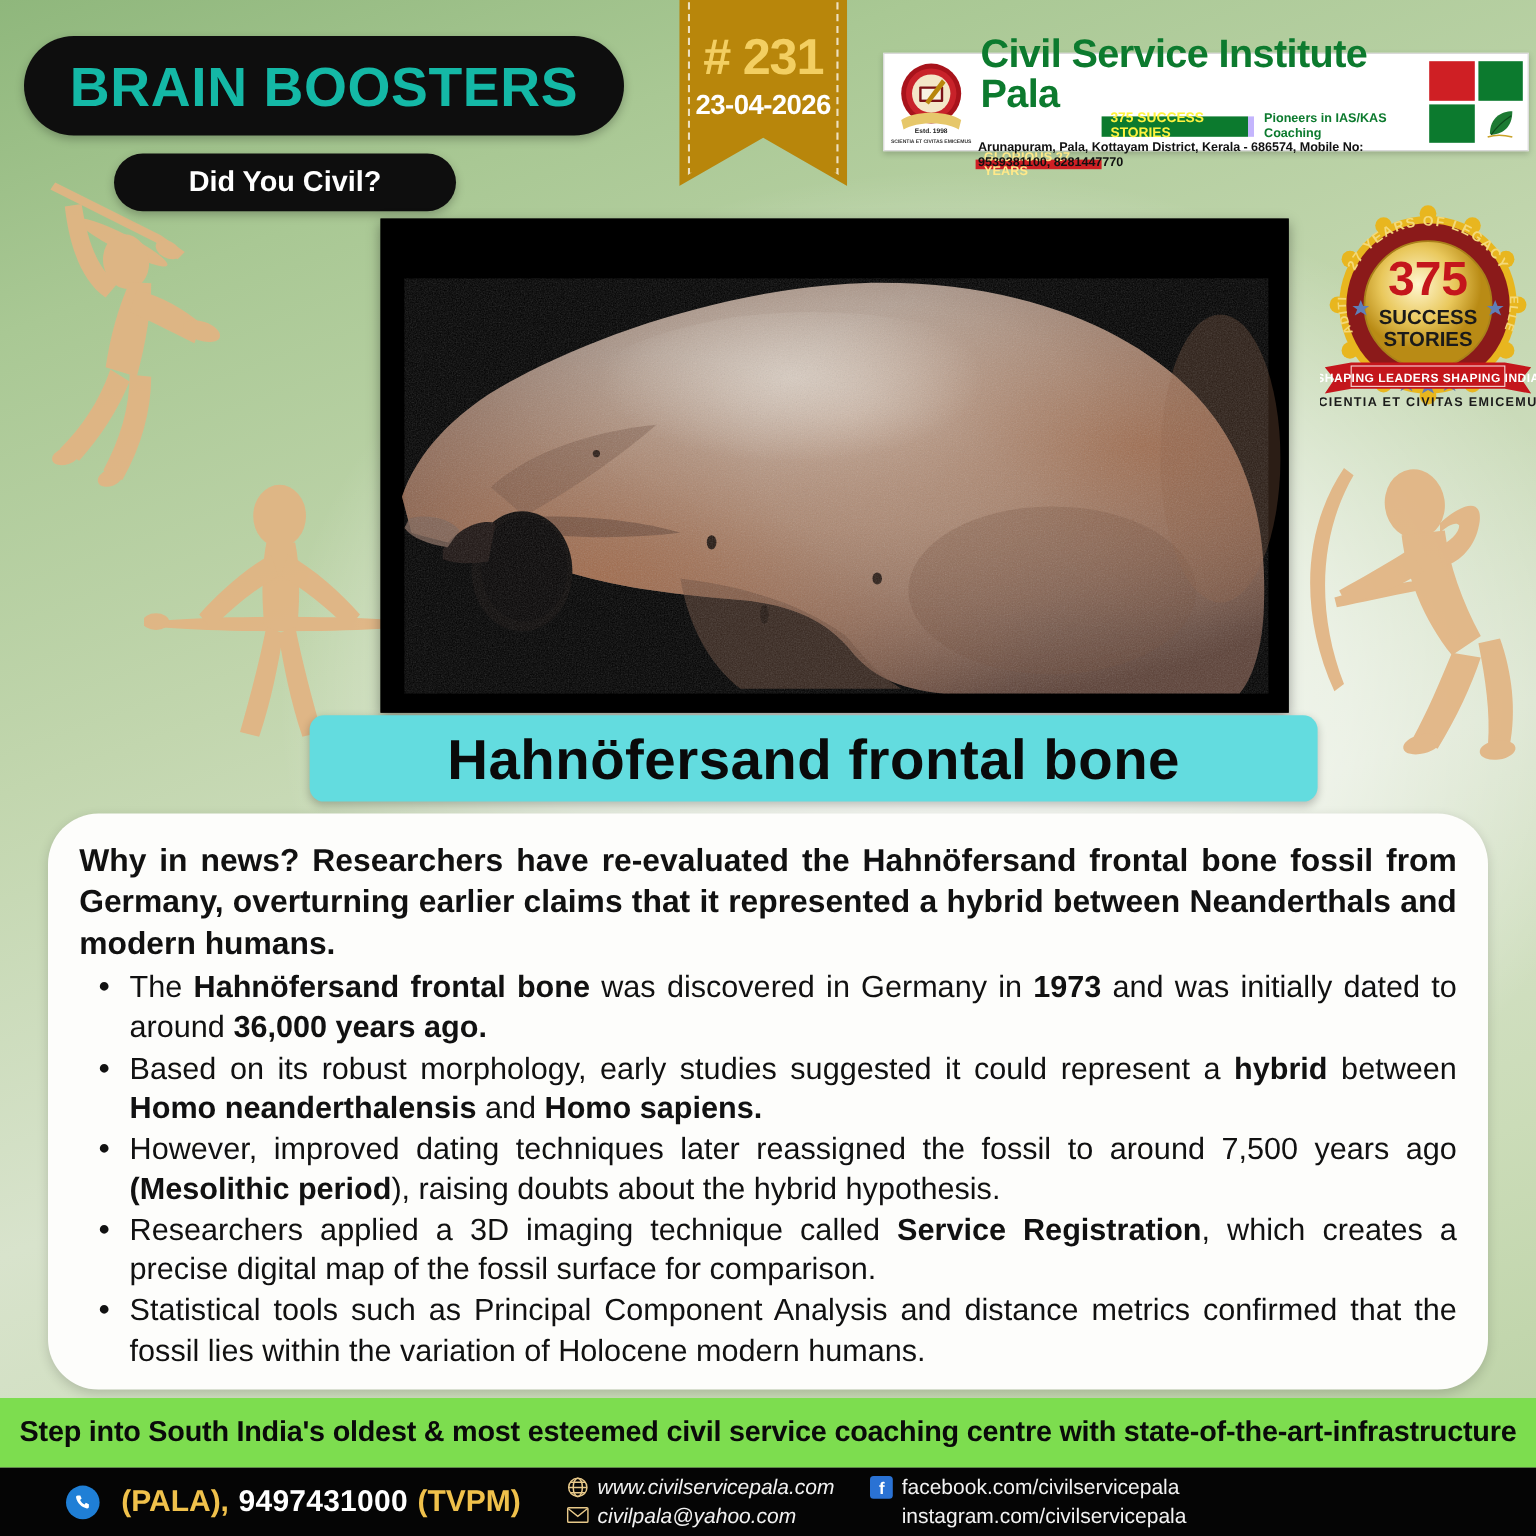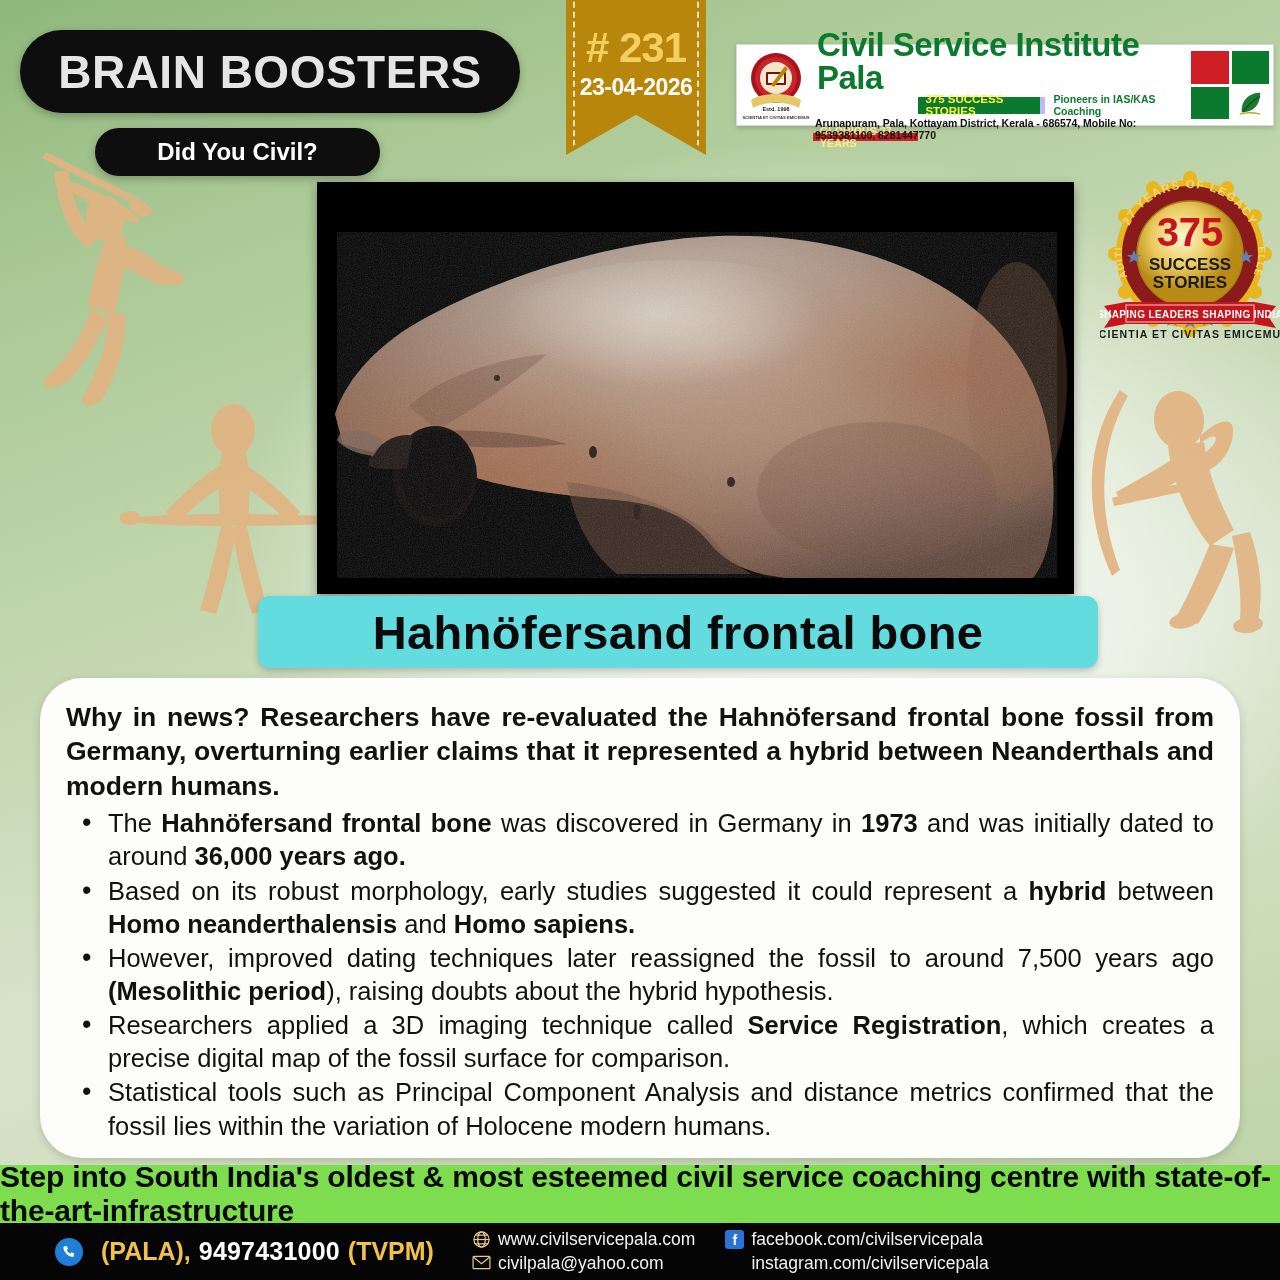--- a/index.html
+++ b/index.html
@@ -23,21 +23,21 @@
   #fig-archer-r{left:1082px;top:380px;width:190px;height:270px;}
 
   
   .brain-pill{
     position:absolute;left:20px;top:30px;width:500px;height:83px;
     background:#0e0e0e;border-radius:42px;
     display:flex;align-items:center;justify-content:center;
     box-shadow:0 3px 8px rgba(0,0,0,.25);
   }
   .brain-pill span{
-    color:#e5e5e5;font-size:46px;font-weight:bold;letter-spacing:.5px;
+    color:#14b8a6;font-size:46px;font-weight:bold;letter-spacing:.5px;
     font-family:"Liberation Sans", sans-serif;
   }
   .dyk-pill{
     position:absolute;left:95px;top:128px;width:285px;height:48px;
     background:#0e0e0e;border-radius:26px;
     display:flex;align-items:center;justify-content:center;
     box-shadow:0 3px 8px rgba(0,0,0,.25);
   }
   .dyk-pill span{color:#fff;font-size:24px;font-weight:bold;}
 
@@ -132,38 +132,38 @@
     content:"\2022";position:absolute;left:-22px;top:-2px;font-size:27px;color:#111;
   }
   ul.points li b{font-weight:bold;}
 
   
   .greenstrip{
     position:absolute;left:0;top:1165px;width:1280px;height:58px;
     background:#7ddd4f;display:flex;align-items:center;justify-content:center;
   }
   .greenstrip span{
-    color:#0a0a0a;font-size:30px;font-weight:bold;letter-spacing:-.2px;
+    color:#0a0a0a;font-size:24px;font-weight:bold;letter-spacing:-.2px;
   }
 
   
   .footer{
     position:absolute;left:0;top:1223px;width:1280px;height:57px;
     background:#050505;display:flex;align-items:center;
   }
   .foot-phone{display:flex;align-items:center;padding-left:55px;flex:0 0 auto;}
   .phone-icon{
     width:28px;height:28px;border-radius:50%;background:#1f7fd6;
     display:flex;align-items:center;justify-content:center;margin-right:10px;
     color:#fff;font-size:15px;
   }
   .foot-phone .ptxt{color:#fff;font-size:25px;font-weight:bold;letter-spacing:.2px;}
   .foot-phone .ploc{color:#f0c14b;font-size:25px;font-weight:bold;}
   .foot-web{margin-left:38px;display:flex;flex-direction:column;justify-content:center;gap:3px;}
-  .fw-row{display:flex;align-items:center;color:#f2f2f2;font-size:17.5px;}
+  .fw-row{display:flex;align-items:center;color:#f2f2f2;font-size:17.5px;font-style:italic;}
   .fw-row .gi{width:19px;height:19px;margin-right:7px;flex:0 0 19px;}
   .foot-social{margin-left:30px;display:flex;flex-direction:column;justify-content:center;gap:3px;}
   .fs-row{display:flex;align-items:center;color:#f2f2f2;font-size:17.5px;}
   .fb-icon{
     width:19px;height:19px;background:#2a72d4;border-radius:3px;margin-right:7px;
     color:#fff;font-size:14px;font-weight:bold;display:flex;align-items:center;
     justify-content:center;line-height:1;flex:0 0 19px;
   }
   .fs-row.indent{padding-left:26px;}
 </style>

